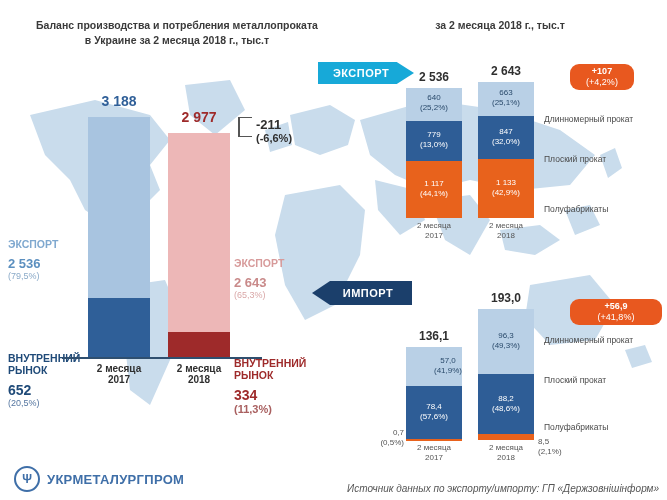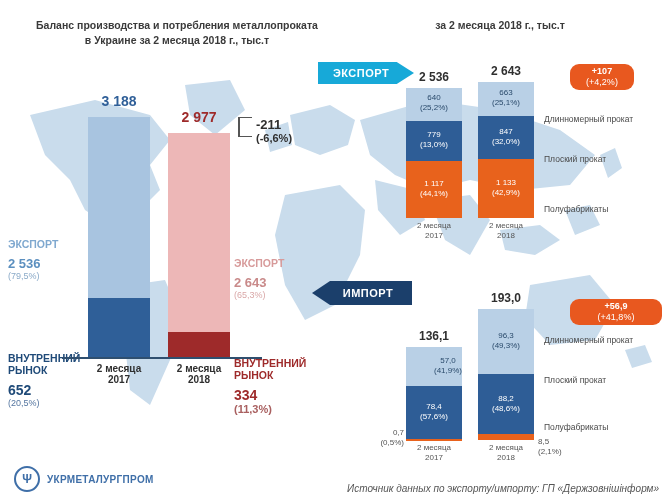--- a/index.html
+++ b/index.html
@@ -96,21 +96,21 @@
     left: 14px; bottom: 8px;
     display: flex; align-items: center; gap: 7px;
     z-index: 6;
   }
   .logo-circ {
     width: 26px; height: 26px; border-radius: 50%;
     border: 2px solid #3f6fa8;
     display: flex; align-items: center; justify-content: center;
     color: #3f6fa8; font-size: 12px; font-weight: bold;
   }
-  .logo-text { font-size: 10px; color: #3f6fa8; font-weight: bold; letter-spacing: .3px;}
+  .logo-text { font-size: 13px; color: #3f6fa8; font-weight: bold; letter-spacing: .3px;}
 </style>
 </head>
 <body>
 
 <svg class="worldmap" viewBox="0 0 667 380">
   <g fill="#c9dcec">
 
     <path d="M30 55 L95 40 L150 55 L170 80 L150 105 L160 130 L140 150 L120 135 L100 160 L85 150 L70 120 L45 95 Z"></path>
     <path d="M95 175 L130 165 L140 190 L120 215 L105 200 Z"></path>
 

